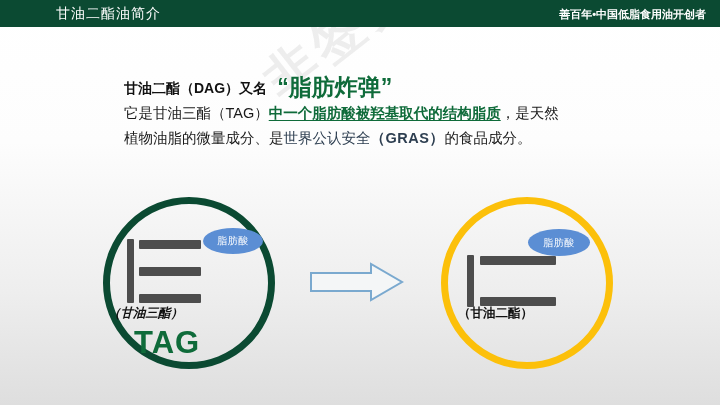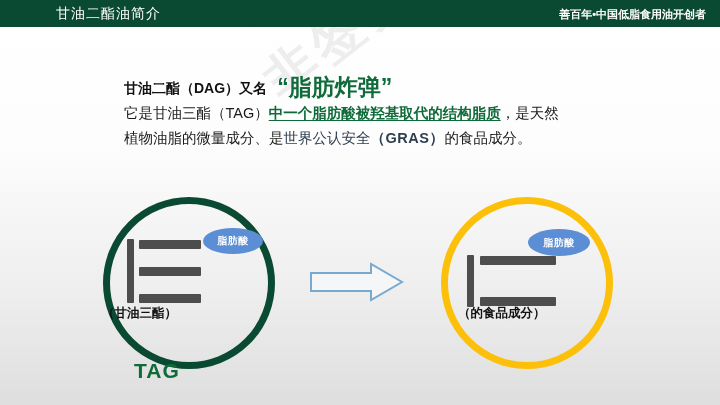--- a/index.html
+++ b/index.html
@@ -149,21 +149,21 @@
 
   
   .pill {
     position: absolute;
     border-radius: 50%;
     display: flex;
     align-items: center;
     justify-content: center;
     color: #ffffff;
     font-size: 10px;
-    font-weight: bold;
+    font-weight: normal;
     letter-spacing: 0.5px;
     z-index: 5;
   }
   #pill-fa-tag {
     left: 203px; top: 228px;
     width: 60px; height: 26px;
     background: #5b8ed4;
   }
   #pill-fa-dag {
     left: 528px; top: 229px;
@@ -180,29 +180,28 @@
   .cap-cn {
     position: absolute;
     font-size: 12.5px;
     font-weight: bold;
     color: #111111;
     white-space: nowrap;
     z-index: 5;
   }
   .cap-en {
     position: absolute;
-    font-size: 21px;
+    font-size: 31px;
     font-weight: bold;
     color: #0f6b3a;
     white-space: nowrap;
     letter-spacing: 1px;
     z-index: 5;
-    margin-top: 34px;
-  }
-  #cap-tag-cn { left: 102px; top: 305px; }
+  }
+  #cap-tag-cn { left: 108px; top: 305px; font-style: italic; }
   #cap-tag-en { left: 134px; top: 325px; }
   #cap-dag-cn { left: 458px; top: 305px; }
   #cap-dag-en { left: 473px; top: 325px; }
 
   
   #arrow {
     position: absolute;
     left: 309px;
     top: 262px;
     z-index: 4;
@@ -249,15 +248,15 @@
     </svg>
   </div>
 
   <div class="circle" id="circle-dag"></div>
   <div class="glyph" id="glyph-dag">
     <div class="bar vbar"></div>
     <div class="bar hbar h1"></div>
     <div class="bar hbar h3"></div>
   </div>
   <div class="pill" id="pill-fa-dag">脂肪酸</div>
-  <div class="cap-cn" id="cap-dag-cn">（的食品成分）</div>
+  <div class="cap-cn" id="cap-dag-cn">（甘油二酯）</div>
 
 </div>
 
 </body></html>

